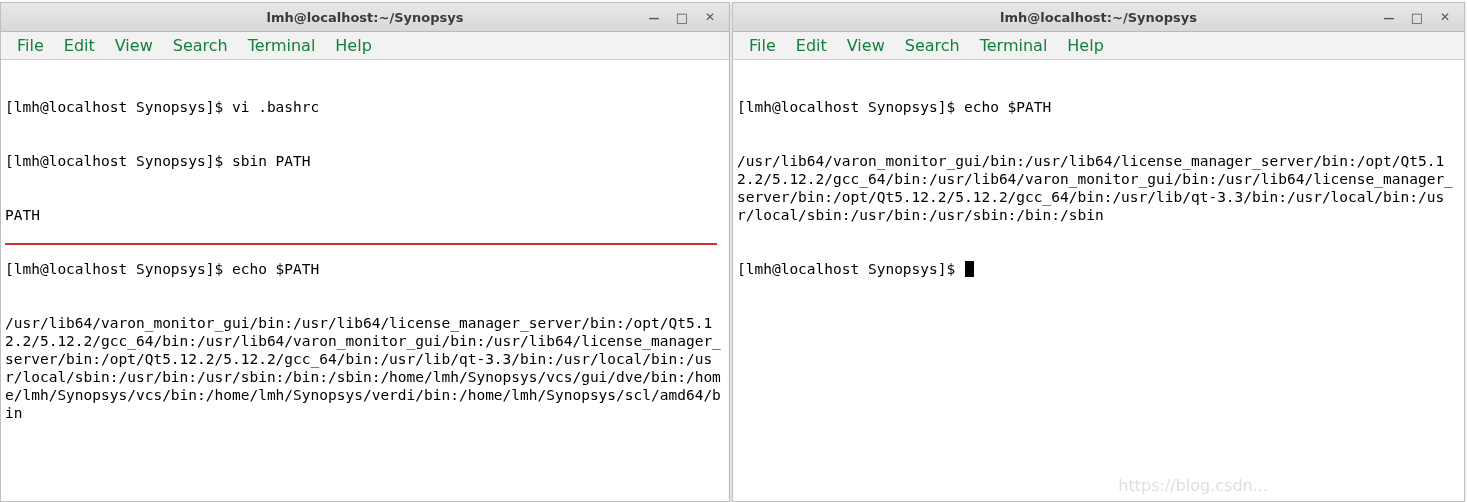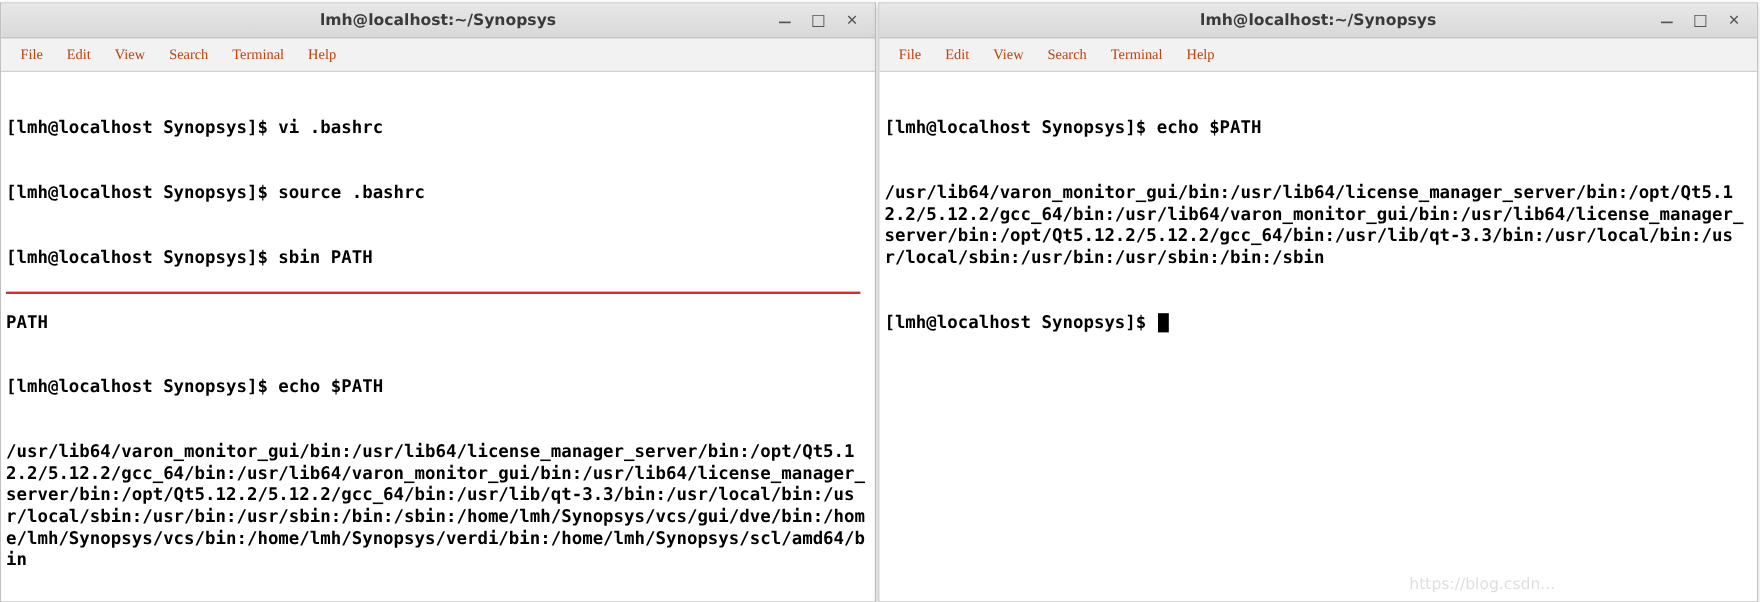--- a/index.html
+++ b/index.html
@@ -82,41 +82,39 @@
       height: 28px;
       background: #f2f2f2;
       border-bottom: 1px solid #d0d0d0;
       display: flex;
       align-items: center;
       padding: 0 6px;
       gap: 0;
     }
     .menu-item {
       padding: 4px 10px;
-      font-size: 12px;
-      color: #c2410c;
+      font-size: 16px;
+      color: #15803d;
       cursor: pointer;
-      font-family: Liberation Serif, serif;
     }
     .terminal-body {
       flex: 1;
       background: #ffffff;
       font-family: "DejaVu Sans Mono", "Liberation Mono", monospace;
       font-size: 14.5px;
       line-height: 18px;
       color: #000;
       padding: 2px 4px;
       white-space: pre;
       overflow: hidden;
       position: relative;
     }
     .term-line {
       white-space: pre-wrap;
       word-break: break-all;
-      font-weight: bold;
     }
     .cursor-block {
       display: inline-block;
       width: 9px;
       height: 16px;
       background: #000;
       vertical-align: text-bottom;
       margin-left: 1px;
     }
     .underline-red {
@@ -139,23 +137,23 @@
       font-weight: 300;
     }
     .watermark .en {
       font-size: 26px;
       color: #2a8fd8;
       font-family: Georgia, serif;
       letter-spacing: 1px;
     }
     .watermark-faint {
       position: absolute;
-      right: 168px;
+      right: 196px;
       bottom: 6px;
-      font-size: 13px;
+      font-size: 16px;
       color: rgba(160,160,160,0.35);
       pointer-events: none;
     }
   </style>
 </head>
 <body>
 
 <div class="desktop">
 
   <div class="terminal-window left">
@@ -170,21 +168,20 @@
     <div class="menubar">
       <span class="menu-item">File</span>
       <span class="menu-item">Edit</span>
       <span class="menu-item">View</span>
       <span class="menu-item">Search</span>
       <span class="menu-item">Terminal</span>
       <span class="menu-item">Help</span>
     </div>
     <div class="terminal-body">
       <div class="term-line">[lmh@localhost Synopsys]$ vi .bashrc</div>
-      <div class="term-line">[lmh@localhost Synopsys]$ source .bashrc</div>
       <div class="term-line">[lmh@localhost Synopsys]$ sbin PATH</div>
       <div class="term-line">PATH</div>
       <div class="term-line">[lmh@localhost Synopsys]$ echo $PATH</div>
       <div class="term-line">/usr/lib64/varon_monitor_gui/bin:/usr/lib64/license_manager_server/bin:/opt/Qt5.12.2/5.12.2/gcc_64/bin:/usr/lib64/varon_monitor_gui/bin:/usr/lib64/license_manager_server/bin:/opt/Qt5.12.2/5.12.2/gcc_64/bin:/usr/lib/qt-3.3/bin:/usr/local/bin:/usr/local/sbin:/usr/bin:/usr/sbin:/bin:/sbin:/home/lmh/Synopsys/vcs/gui/dve/bin:/home/lmh/Synopsys/vcs/bin:/home/lmh/Synopsys/verdi/bin:/home/lmh/Synopsys/scl/amd64/bin</div>
       
       <div class="underline-red" style="top:183px;left:4px;width:712px;"></div>
     </div>
   </div>
 
   <div class="terminal-window right">

